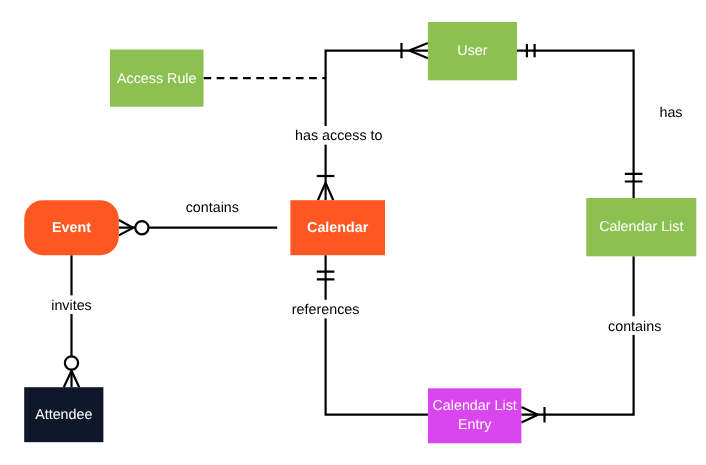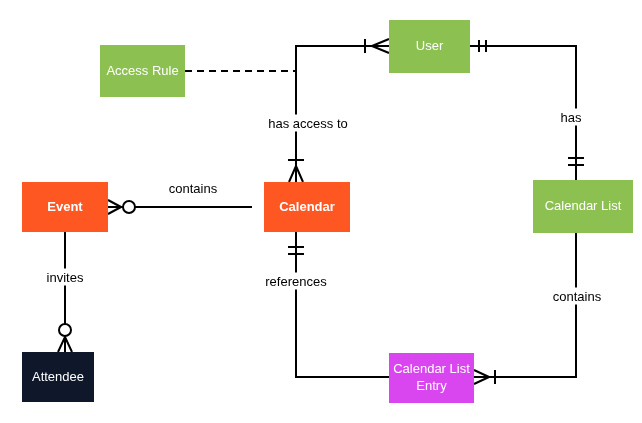--- a/index.html
+++ b/index.html
@@ -95,33 +95,33 @@
       <path d="M576 233 V377 H474"></path>
       <path d="M489 377 L474 370 M489 377 L474 384"></path>
       <path d="M495 370 V384"></path>
     </g>
   </svg>
 
   <div class="entity" style="left: 100px; top: 45px; width: 85px; height: 52px; background-color: rgb(140, 193, 82);">Access Rule</div>
 
   <div class="entity" style="left: 389px; top: 20px; width: 81px; height: 53px; background-color: rgb(140, 193, 82); text-align: center;">User</div>
 
-  <div class="entity entity--bold" style="left: 22px; top: 182px; width: 86px; height: 50px; background-color: rgb(255, 87, 34);">Event</div>
+  <div class="entity entity--bold" style="left: 22px; top: 182px; width: 86px; height: 50px; background-color: rgb(255, 87, 34); border-radius: 17px;">Event</div>
 
   <div class="entity entity--bold" style="left: 264px; top: 182px; width: 86px; height: 50px; background-color: rgb(255, 87, 34);">Calendar</div>
 
   <div class="entity" style="left: 533px; top: 180px; width: 100px; height: 53px; background-color: rgb(140, 193, 82);">Calendar List</div>
 
   <div class="entity" style="left: 22px; top: 352px; width: 72px; height: 50px; background-color: #0f172a;">Attendee</div>
 
   <div class="entity" style="left: 389px; top: 353px; width: 85px; height: 50px; background-color: #d946ef;">Calendar List Entry</div>
 
   <div class="edge-label" style="left:296px; top:123px;margin-left:12px;">has access to</div>
 
-  <div class="edge-label" style="left:571px; top:102px;margin-top:15px;">has</div>
+  <div class="edge-label" style="left:610px; top:102px;">has</div>
 
   <div class="edge-label" style="left:193px; top:188px;">contains</div>
 
   <div class="edge-label" style="left:65px; top:277px;">invites</div>
 
   <div class="edge-label" style="left:296px; top:281px;">references</div>
 
   <div class="edge-label" style="left:577px; top:296px;">contains</div>
 
 </div>

